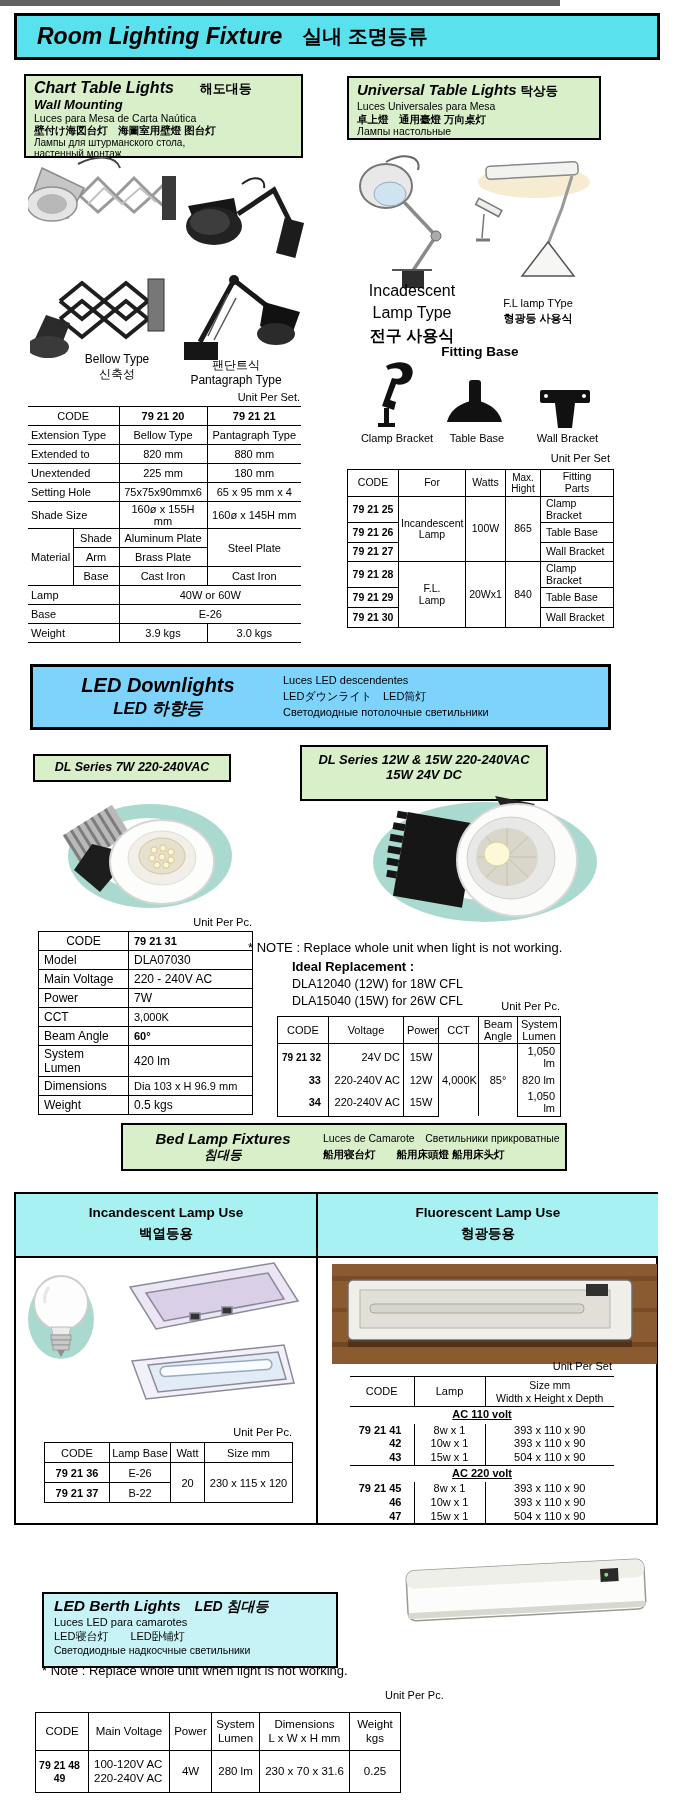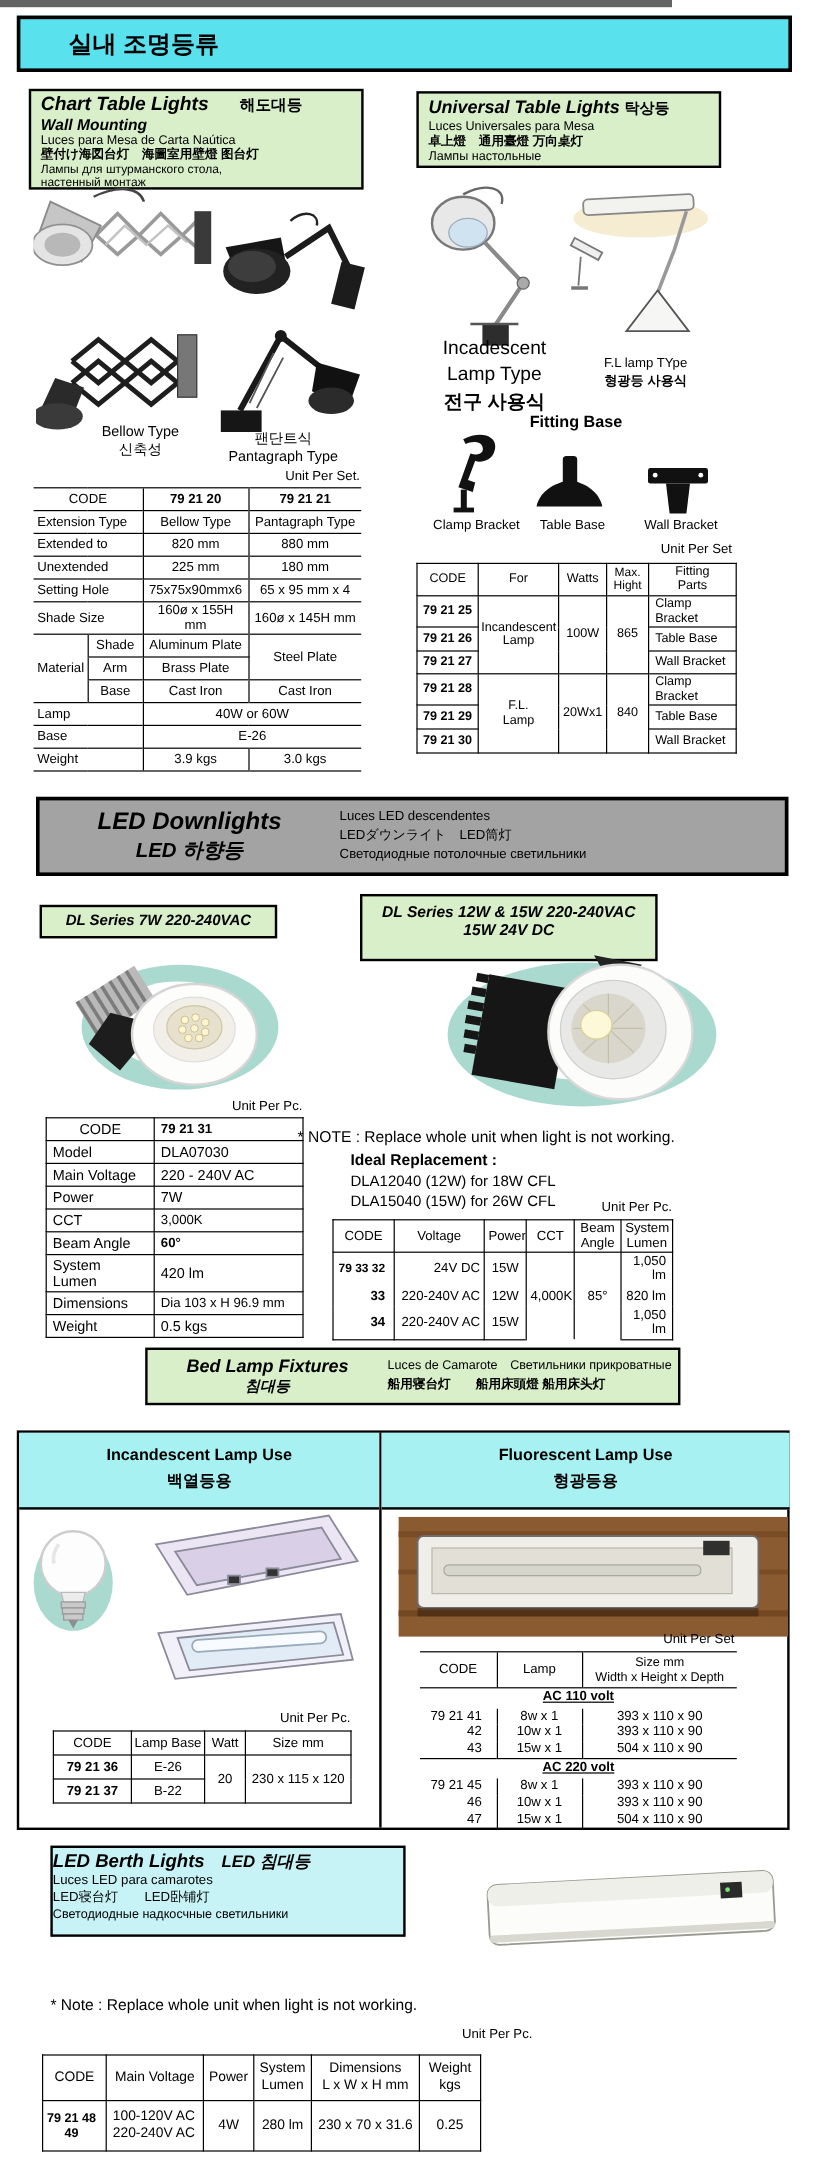--- a/index.html
+++ b/index.html
@@ -49,33 +49,34 @@
 .inc-t{font-size:11px;width:248px}
 .inc-t th,.inc-t td{border:1.2px solid #000;text-align:center;padding:2px;height:20px}
 
 .fl-t{font-size:11px;width:264px}
 .fl-t th{border-top:1.6px solid #000;border-bottom:1.4px solid #000;padding:2px;line-height:1.15}
 .fl-t .vl{border-left:1.2px solid #000}
 .fl-t td{padding:0 2px;line-height:1.25;height:13px}
 .fl-t td.band{font-weight:bold;text-align:center;text-decoration:underline;height:17px}
 .fl-t td.bandline{border-top:1.4px solid #000}
 .fl-t tr.last td{border-bottom:1.6px solid #000}
-.fl-t td.code{text-align:right;padding-right:12px;font-weight:normal}
+.fl-t td.code{text-align:right;padding-right:12px;font-weight:bold}
 
 .ber-t{font-size:11.5px;width:365px}
 .ber-t th,.ber-t td{border:1.4px solid #000;text-align:center;padding:2px;line-height:1.2}
 </style>
 </head>
 <body>
 
 <div id="page">
 
   <div class="abs" style="left:0;top:0;width:560px;height:6px;background:#636363"></div>
 
   <div class="abs banner" style="left:14px;top:13px;width:646px;height:47px">
+    <span class="t1">Room Lighting Fixture</span>
     <span class="t2">실내 조명등류</span>
   </div>
 
   <div class="abs gbox" style="left:24px;top:74px;width:279px;height:84px;padding:3px 8px">
     <div class="gb-line1">
       <span class="b i" style="font-size:16px">Chart Table Lights</span>
       <span class="b" style="font-size:13px;margin-left:26px">해도대등</span>
     </div>
     <div class="b i" style="font-size:13px;line-height:1.1">Wall Mounting</div>
     <div style="font-size:10.5px;line-height:1.15">Luces para Mesa de Carta Naútica</div>
@@ -312,21 +313,21 @@
         <td class="b">79 21 29</td>
         <td class="part">Table Base</td>
       </tr>
       <tr style="height:20px">
         <td class="b">79 21 30</td>
         <td class="part">Wall Bracket</td>
       </tr>
     </tbody>
   </table>
 
-  <div class="abs" style="left:30px;top:664px;width:627px;height:66px;background:#a3a3a3;border:3px solid #000;display:flex;align-items:center">
+  <div class="abs" style="left:30px;top:664px;width:581px;height:66px;background:#7dd3fc;border:3px solid #000;display:flex;align-items:center">
     <div class="c" style="width:250px">
       <div class="b i" style="font-size:20px">LED Downlights</div>
       <div class="b i" style="font-size:17px">LED 하향등</div>
     </div>
     <div style="font-size:11px;line-height:1.45">
       <div>Luces LED descendentes</div>
       <div>LEDダウンライト　LED筒灯</div>
       <div>Светодиодные потолочные светильники</div>
     </div>
   </div>
@@ -443,21 +444,21 @@
         <th>Power</th>
         <th>CCT</th>
         <th class="pre">Beam
 Angle</th>
         <th class="pre">System
 Lumen</th>
       </tr>
     </thead>
     <tbody>
       <tr style="height:19px">
-        <td class="code" style="font-size:10px">79 33 32</td>
+        <td class="code" style="font-size:10px">79 21 32</td>
         <td class="lft">24V DC</td>
         <td>15W</td>
         <td rowspan="3">4,000K</td>
         <td rowspan="3">85°</td>
         <td class="num">1,050 lm</td>
       </tr>
       <tr style="height:19px">
         <td class="code">33</td>
         <td class="lft">220-240V AC</td>
         <td>12W</td>
@@ -611,21 +612,21 @@
         </tr>
         <tr class="last">
           <td class="code">47</td>
           <td class="vl c">15w x 1</td>
           <td class="vl c">504 x 110 x 90</td>
         </tr>
       </tbody>
     </table>
   </div>
 
-  <div class="abs" style="left:42px;top:1538px;width:296px;height:76px;background:#c7f3f7;border:2.5px solid #000;padding:3px 0">
+  <div class="abs" style="left:42px;top:1592px;width:296px;height:76px;background:#c7f3f7;border:2.5px solid #000;padding:3px 10px">
     <div class="gb-line1">
       <span class="b i" style="font-size:15.5px">LED Berth Lights</span>
       <span class="b i" style="font-size:14px;margin-left:14px">LED 침대등</span>
     </div>
     <div style="font-size:11px;line-height:1.25">Luces LED para camarotes</div>
     <div style="font-size:11px;line-height:1.25">LED寝台灯　　LED卧铺灯</div>
     <div style="font-size:10.5px;line-height:1.25">Светодиодные надкосчные светильники</div>
   </div>
 
   <svg class="abs" style="left:395px;top:1535px" width="265" height="105" viewBox="0 0 265 105">

